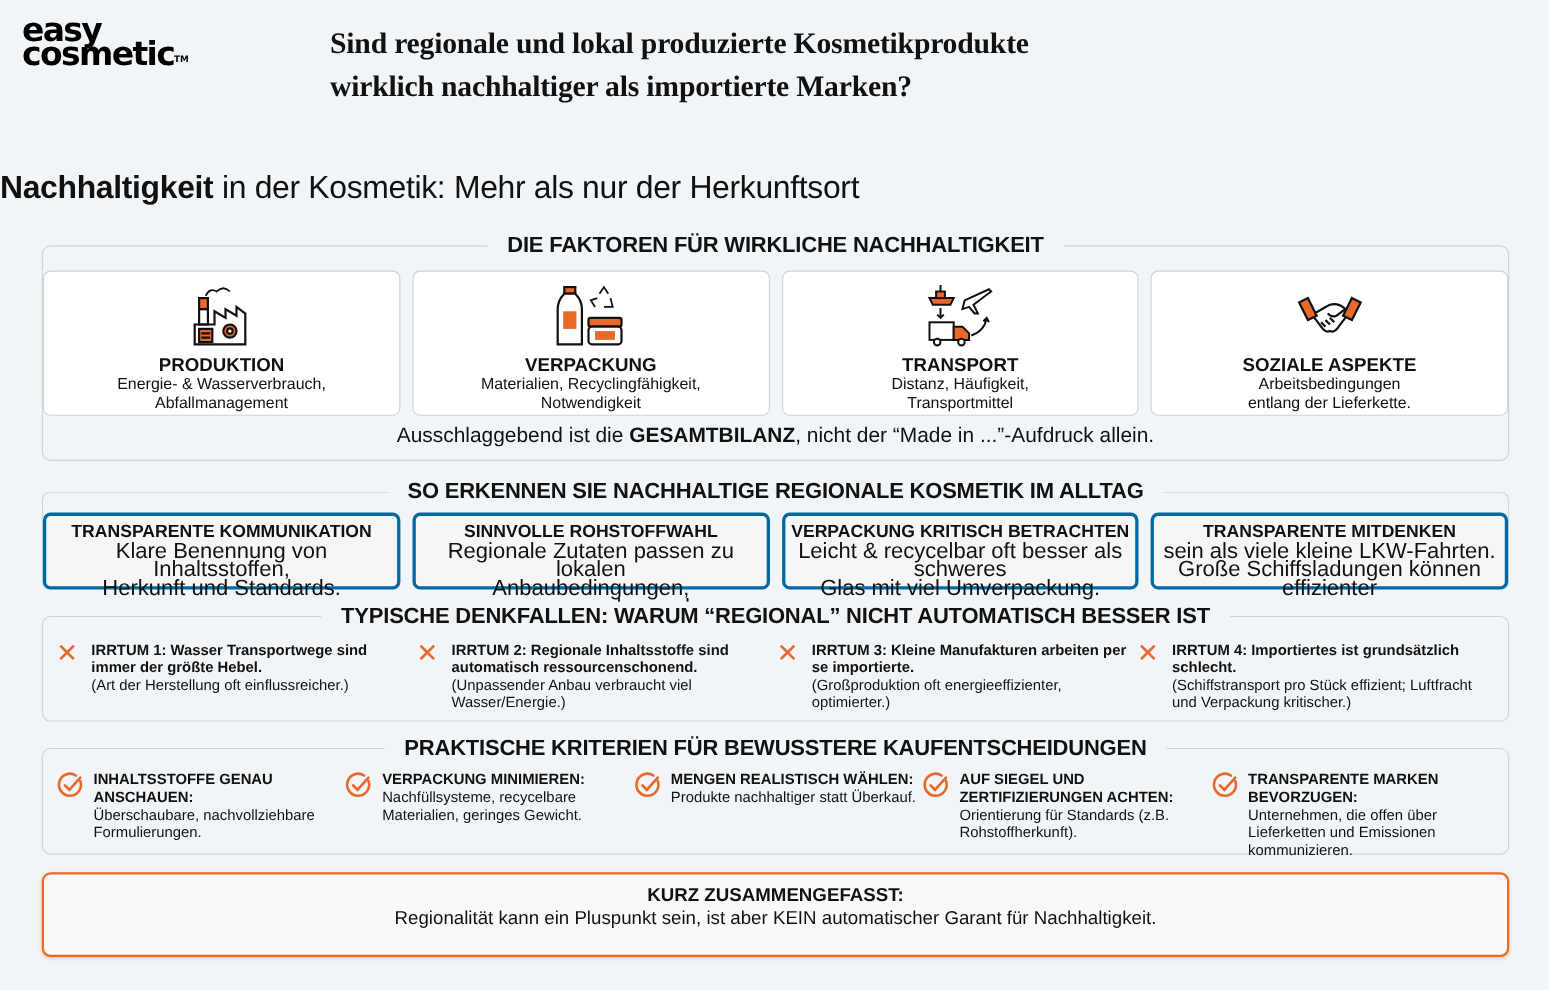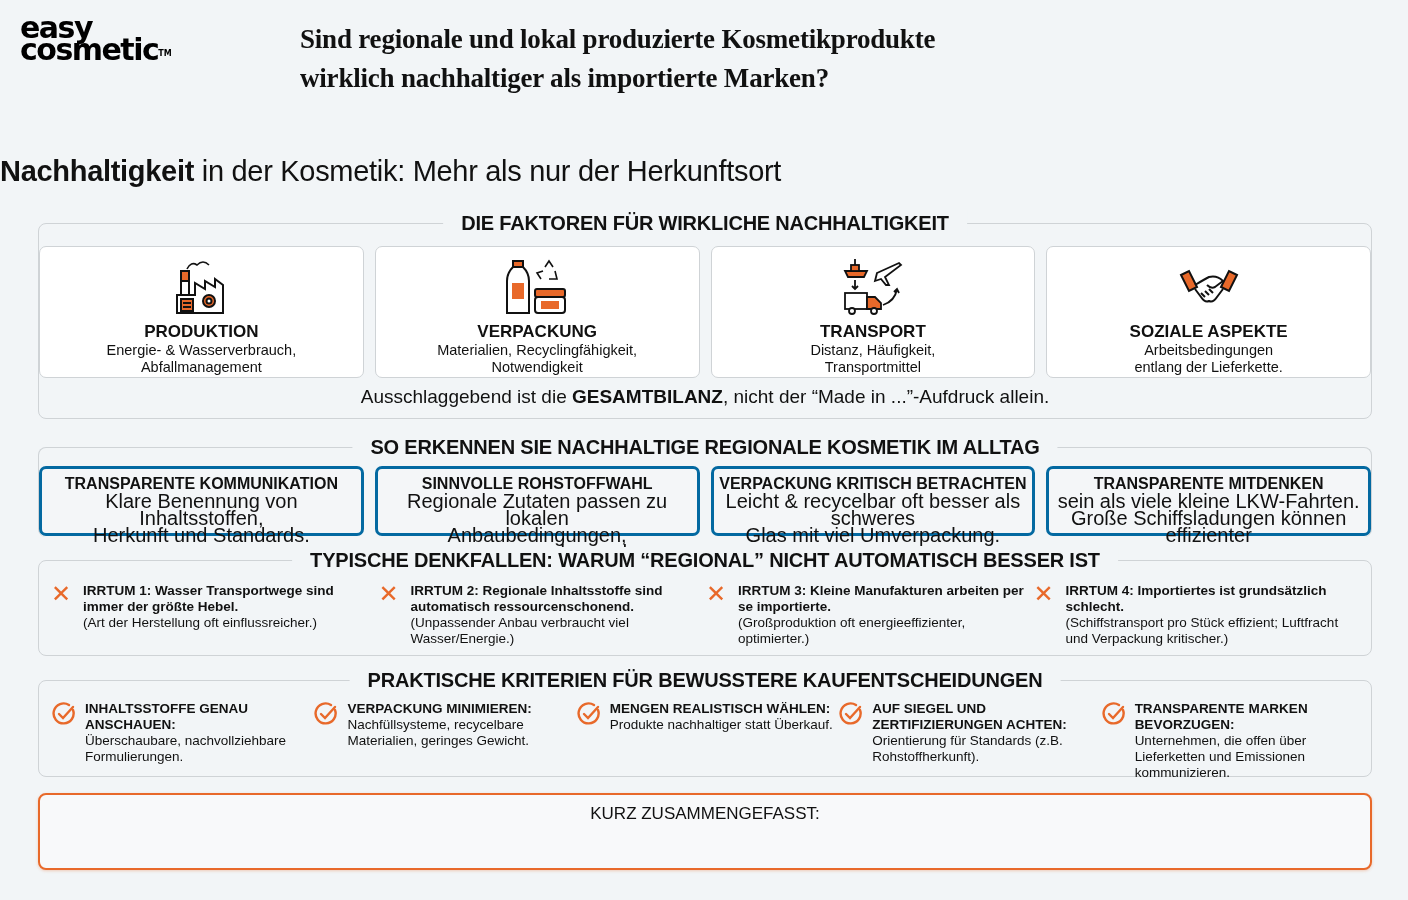--- a/index.html
+++ b/index.html
@@ -38,21 +38,21 @@
   .err-text { font-family: "Liberation Sans", sans-serif; font-size: 13.5px; line-height: 16px; }
   .err-text b { font-weight: bold; }
 
   .crit-row { position: absolute; top: 20px; left: 12px; right: 8px; display: flex; }
   .crit-item { flex: 1; display: flex; gap: 8px; }
   .crit-icon { width: 26px; height: 26px; flex-shrink: 0; }
   .crit-text { font-family: "Liberation Sans", sans-serif; font-size: 13.5px; line-height: 16px; }
   .crit-text b { font-weight: bold; display: block; }
 
   .summary { position: absolute; left: 38px; top: 793px; width: 1334px; height: 77px; border: 2.5px solid #e8692a; border-radius: 8px; background: #f8f9fa; text-align: center; padding-top: 8px; font-family: "Liberation Sans", sans-serif; font-size: 17px; line-height: 21px; box-shadow: 0 1px 3px rgba(232,105,42,0.3); }
-  .summary .st { font-weight: normal; }
+  .summary .st { font-weight: bold; }
 </style>
 </head>
 <body>
 
 <div class="logo">
   <span class="l1">easy</span>
   <span class="l2"><span>cosmetic</span><span class="tm">TM</span></span>
 </div>
 
 <div class="main-title">
@@ -224,13 +224,14 @@
           <path d="M22 9 A10 10 0 1 1 18 4"></path>
           <path d="M8 13 l4 4 l10 -11"></path>
         </svg>
       <div class="crit-text"><b>TRANSPARENTE MARKEN BEVORZUGEN:</b><span>Unternehmen, die offen über Lieferketten und Emissionen kommunizieren.</span></div>
     </div>
   </div>
 </div>
 
 <div class="summary">
   <div class="st">KURZ ZUSAMMENGEFASST:</div>
+  <div>Regionalität kann ein Pluspunkt sein, ist aber KEIN automatischer Garant für Nachhaltigkeit.</div>
 </div>
 
 </body></html>

